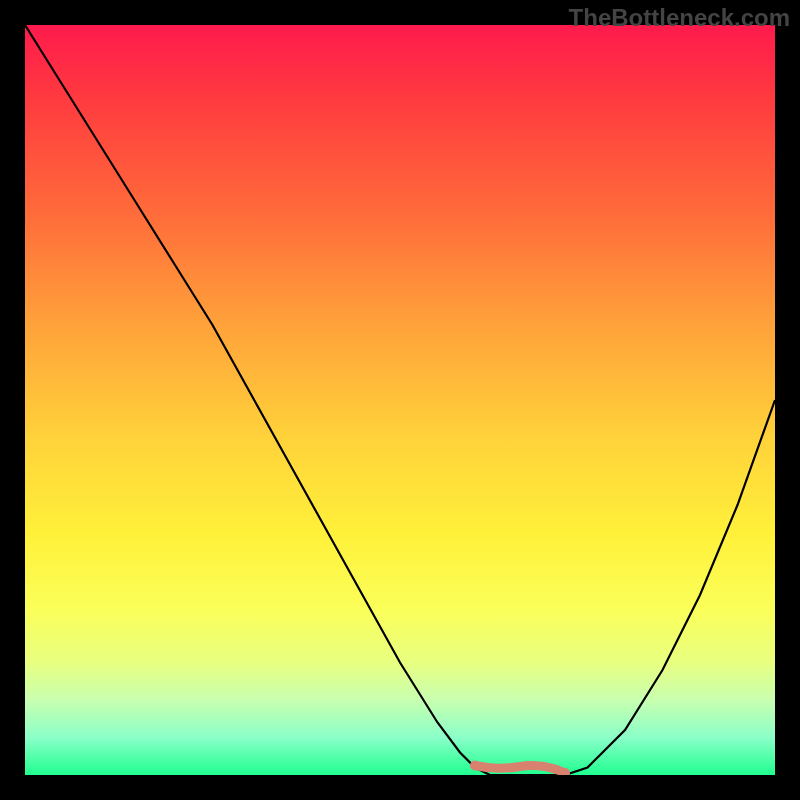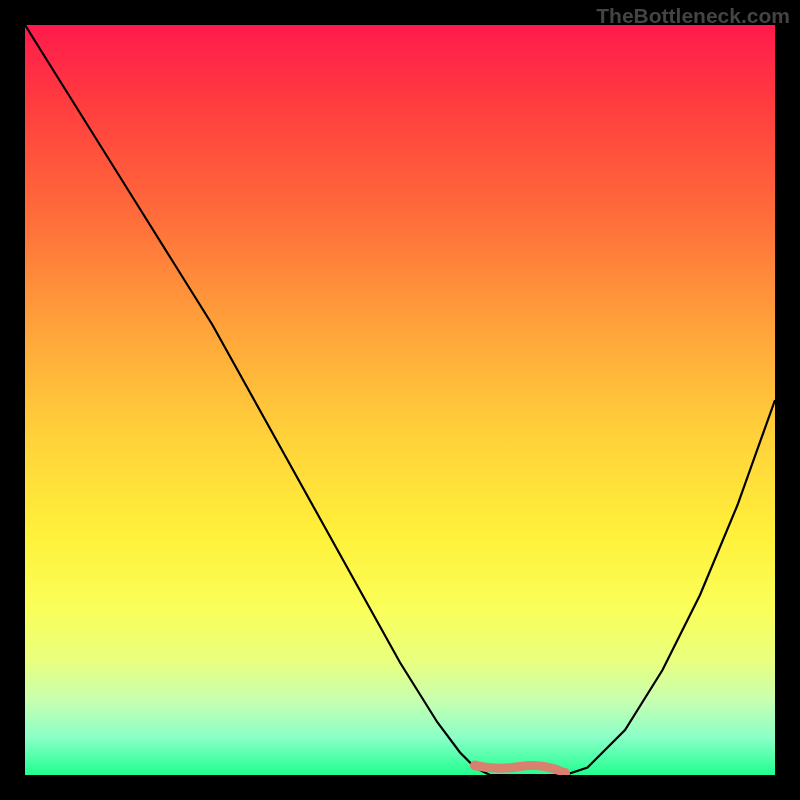--- a/index.html
+++ b/index.html
@@ -9,21 +9,21 @@
     height: 800px;
     background: #000;
     position: relative;
     font-family: Arial, sans-serif;
   }
   .watermark {
     position: absolute;
     top: 4px;
     right: 10px;
     color: #444;
-    font-size: 21px;
+    font-size: 24px;
     font-weight: bold;
     z-index: 10;
   }
   .plot-frame {
     position: absolute;
     top: 25px;
     left: 25px;
     width: 750px;
     height: 750px;
     background: #000;

